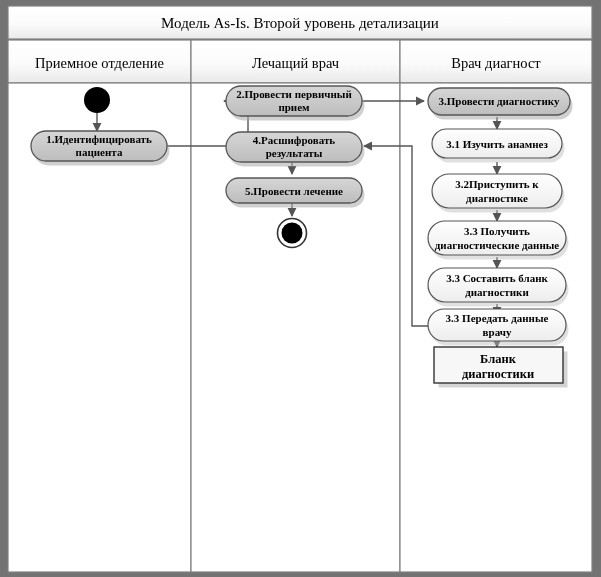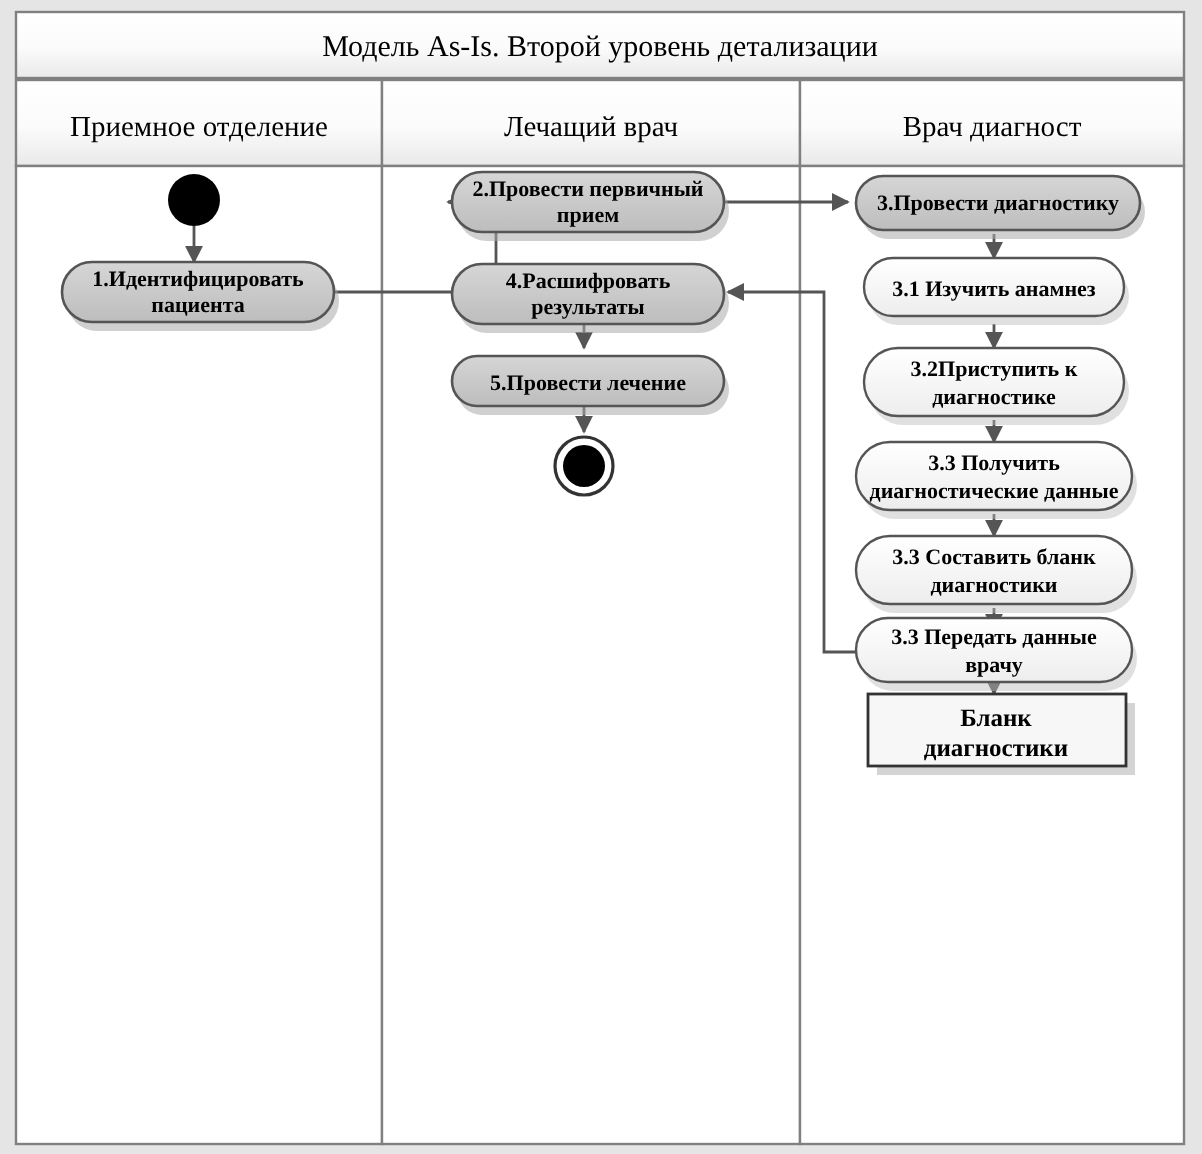--- a/index.html
+++ b/index.html
@@ -10,21 +10,21 @@
   body {
     width: 601px;
     height: 577px;
     font-family: "Liberation Serif", "DejaVu Serif", serif;
     overflow: hidden;
   }
   #diagram-root {
     position: relative;
     width: 601px;
     height: 577px;
-    background: #e5e5e5;
+    background: #737373;
   }
   svg.canvas {
     position: absolute;
     left: 0;
     top: 0;
     width: 601px;
     height: 577px;
     display: block;
   }
   .title-text {

